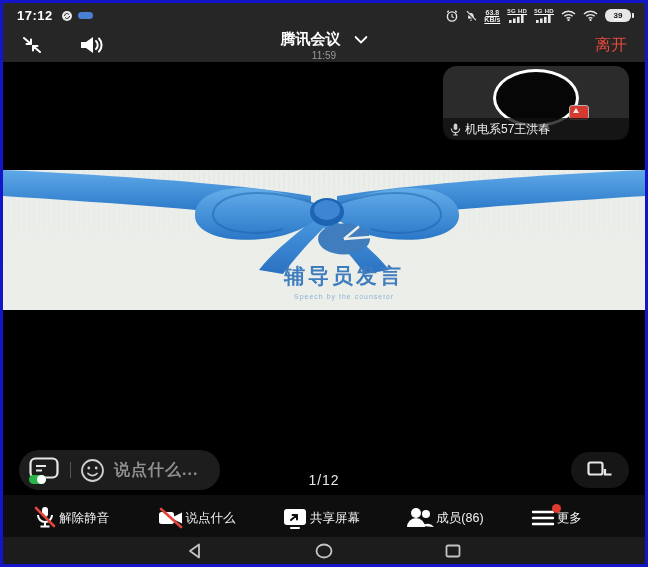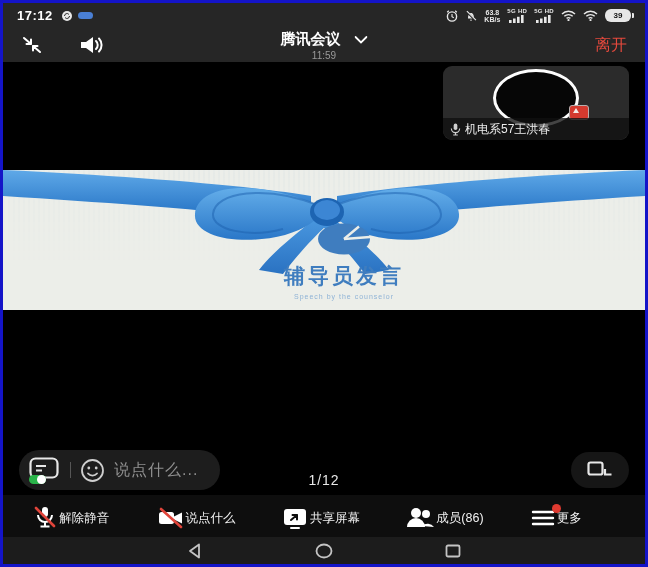--- a/index.html
+++ b/index.html
@@ -5,21 +5,21 @@
   * { margin:0; padding:0; box-sizing:border-box; }
   body { font-family:"Liberation Sans","DejaVu Sans",sans-serif; background:#fff; }
   .screen { width:648px; height:567px; border:3px solid #1414c8; background:#000;
             display:flex; flex-direction:column; overflow:hidden; position:relative; }
 
   
   .statusbar { height:25px; background:#262626; display:flex; align-items:center;
                padding:0 14px; color:#fff; flex:0 0 auto; }
   .sb-time { font-size:13px; font-weight:bold; letter-spacing:.5px; }
   .sb-left-icons { display:flex; align-items:center; gap:5px; margin-left:8px; }
-  .sb-right { margin-left:auto; display:flex; align-items:center; gap:7px; }
+  .sb-right { margin-left:auto; display:flex; align-items:center; gap:7px;text-decoration:underline; }
   .netspeed { display:flex; flex-direction:column; align-items:center; line-height:7px;
               font-size:7px; color:#e8e8e8; font-weight:bold; }
   .sigcol { display:flex; flex-direction:column; align-items:center; line-height:6px; }
   .sigcol .lbl { font-size:6px; color:#e8e8e8; font-weight:bold; letter-spacing:.3px; }
   .battery { background:#e6e6e6; border-radius:6px; width:26px; height:13px; color:#111;
              font-size:8px; font-weight:bold; display:flex; align-items:center;
              justify-content:center; position:relative; }
   .battery::after { content:""; position:absolute; right:-3px; top:4px; width:2px;
                     height:5px; background:#e6e6e6; border-radius:0 1px 1px 0; }
 
@@ -32,21 +32,21 @@
   .hdr-title-row { display:flex; align-items:center; gap:14px; justify-content:center;
                    color:#fff; font-size:15px; font-weight:bold; }
   .hdr-timer { font-size:10px; color:#9a9a9a; margin-top:1px; }
   .leave { margin-left:auto; color:#e5493d; font-size:16px; font-weight:500; }
 
   
   .stage { flex:1 1 auto; position:relative; background:#000; }
 
   
   .thumb { position:absolute; top:4px; right:16px; width:186px; height:74px;
-           background:#2b2b2b; border-radius:9px; }
+           background:#2b2b2b; border-radius:14px; }
   .avatar { position:absolute; left:50%; top:3px; transform:translateX(-50%);
             width:86px; height:58px; background:#060606; border:3px solid #fdfdfd;
             border-radius:50%; }
   .flag-badge { position:absolute; right:40px; bottom:20px; width:20px; height:15px;
                 background:#d43a2f; border-radius:3px; border:1px solid #b8aFAF;
                 overflow:hidden; }
   .flag-badge i { position:absolute; left:3px; top:2px; width:6px; height:5px;
                   background:#f4e9e4; clip-path:polygon(50% 0,100% 100%,0 100%); }
   .namebar { position:absolute; left:0; right:0; bottom:0; height:22px;
              background:rgba(15,15,15,.78); border-radius:0 0 10px 10px;
@@ -72,21 +72,21 @@
   .msgrow { position:absolute; left:0; right:0; bottom:3px; height:44px;
             display:flex; align-items:center; padding:0 16px; }
   .msg-pill { display:flex; align-items:center; gap:9px; background:#1d1d1d;
               border-radius:21px; height:40px; padding:0 22px 0 10px; }
   .caption-wrap { position:relative; width:32px; height:26px; }
   .mini-toggle { position:absolute; left:0px; bottom:-1px; width:17px; height:9px;
                  background:#2ab54a; border-radius:5px; }
   .mini-toggle i { position:absolute; right:0px; top:0px; width:9px; height:9px;
                    background:#fff; border-radius:50%; }
   .msg-divider { width:1px; height:16px; background:#565656; }
-  .msg-placeholder { color:#8f8f8f; font-size:16px; letter-spacing:1px; }
+  .msg-placeholder { color:#8f8f8f; font-size:16px; letter-spacing:1px;font-weight:bold; }
   .page-indicator { position:absolute; left:50%; transform:translateX(-50%); bottom:4px;
                     color:#e8e8e8; font-size:14px; letter-spacing:1px; }
   .pip-btn { margin-left:auto; width:58px; height:36px; background:#161616;
              border-radius:18px; display:flex; align-items:center; justify-content:center; }
 
   
   .toolbar { height:42px; background:#0e0e0e; display:flex; align-items:stretch;
              justify-content:space-around; padding:0 10px; flex:0 0 auto; }
   .tool { display:flex; flex-direction:row; align-items:center; justify-content:flex-start;
           padding-top:4px; gap:1px; min-width:86px; }

